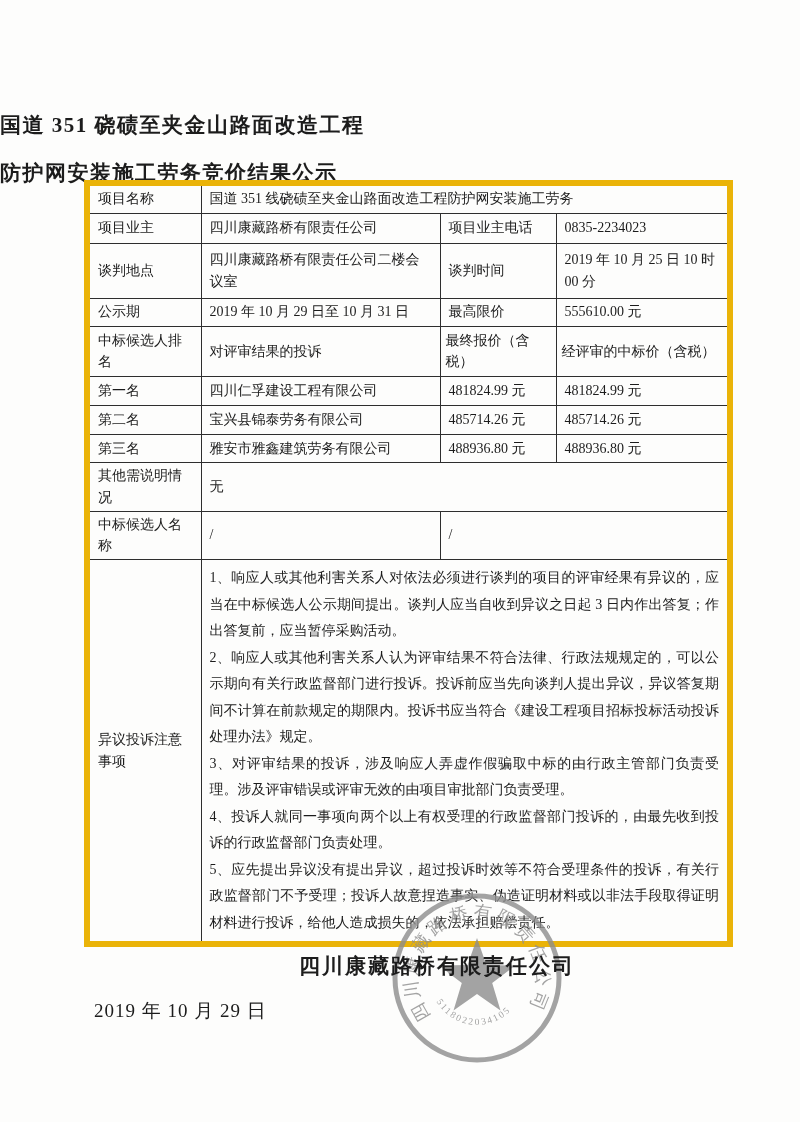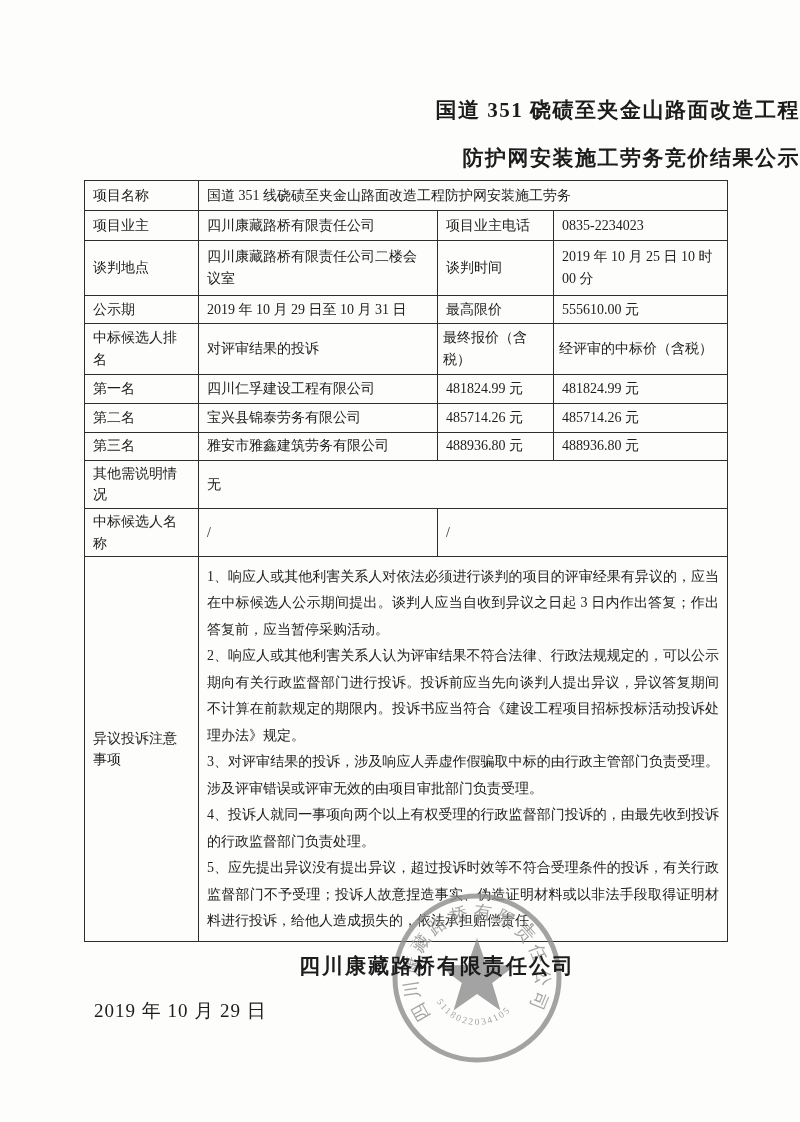--- a/index.html
+++ b/index.html
@@ -2,30 +2,30 @@
 <html><head>
 <meta charset="utf-8">
 <style>
   html,body { margin:0; padding:0; }
   body {
     width:800px; height:1122px; position:relative;
     background:#fdfdfc; color:#1c1c1c;
     font-family:"Liberation Serif","DejaVu Serif",serif;
   }
   .title {
-    position:absolute; left:0; width:800px; text-align:right;
-    font-weight:bold; font-size:21px; letter-spacing:1.5px; line-height:28px;
+    position:absolute; left:0; width:800px; text-align:left;
+    font-weight:bold; font-size:21px; letter-spacing:1.5px; line-height:28px;margin-top:15px;
   }
   .title1 { top:96px; }
   .title2 { top:144px; }
 
   table.doc {
     position:absolute; left:84px; top:180px; width:643px;
     border-collapse:collapse; table-layout:fixed;
-    font-size:14px; border:1px solid #eab308;
+    font-size:14px; border:6px solid #eab308;
   }
   table.doc td {
     border:1.4px solid #2e2e2e; padding:2px 8px;
     line-height:1.55; vertical-align:middle; overflow:hidden;
     word-break:break-all;
   }
   td.lbl { padding-left:9px; }
   td.wrap2 { line-height:27px; }
   td.obj { vertical-align:top; padding:5px 10px; }
   td.obj p { margin:0; line-height:26.5px; text-align:justify; }

